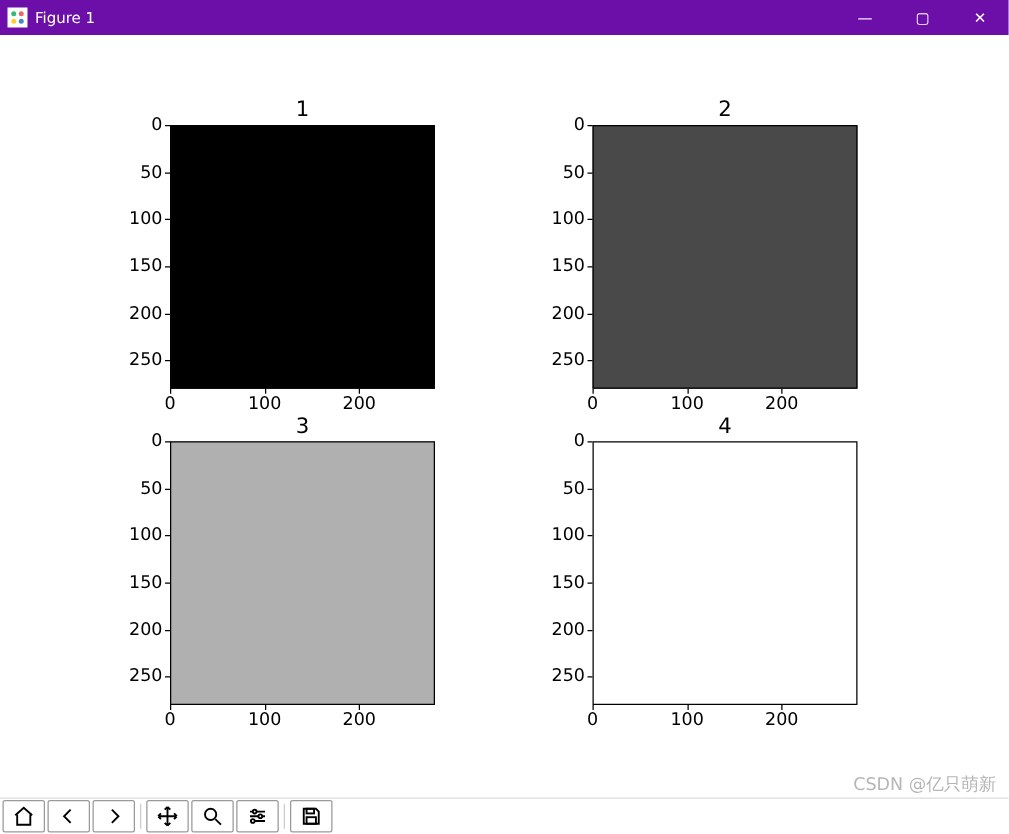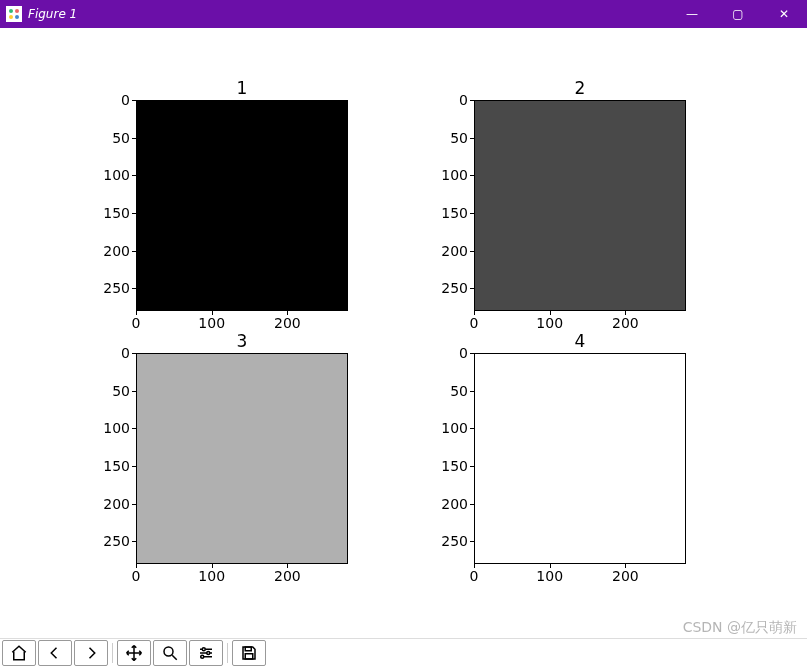--- a/index.html
+++ b/index.html
@@ -22,21 +22,21 @@
     }
     .titlebar .app-icon {
       width: 16px; height: 16px;
       background: #fff;
       margin-right: 6px;
       display: inline-flex;
       align-items: center;
       justify-content: center;
       font-size: 10px;
     }
-    .titlebar .title { flex: 0 0 auto; font-style: italic; }
+    .titlebar .title { flex: 0 0 auto; }
     .titlebar .spacer { flex: 1; }
     .win-controls { display: flex; height: 100%; }
     .win-btn {
       width: 46px;
       display: flex;
       align-items: center;
       justify-content: center;
       color: #fff;
       font-size: 12px;
     }

